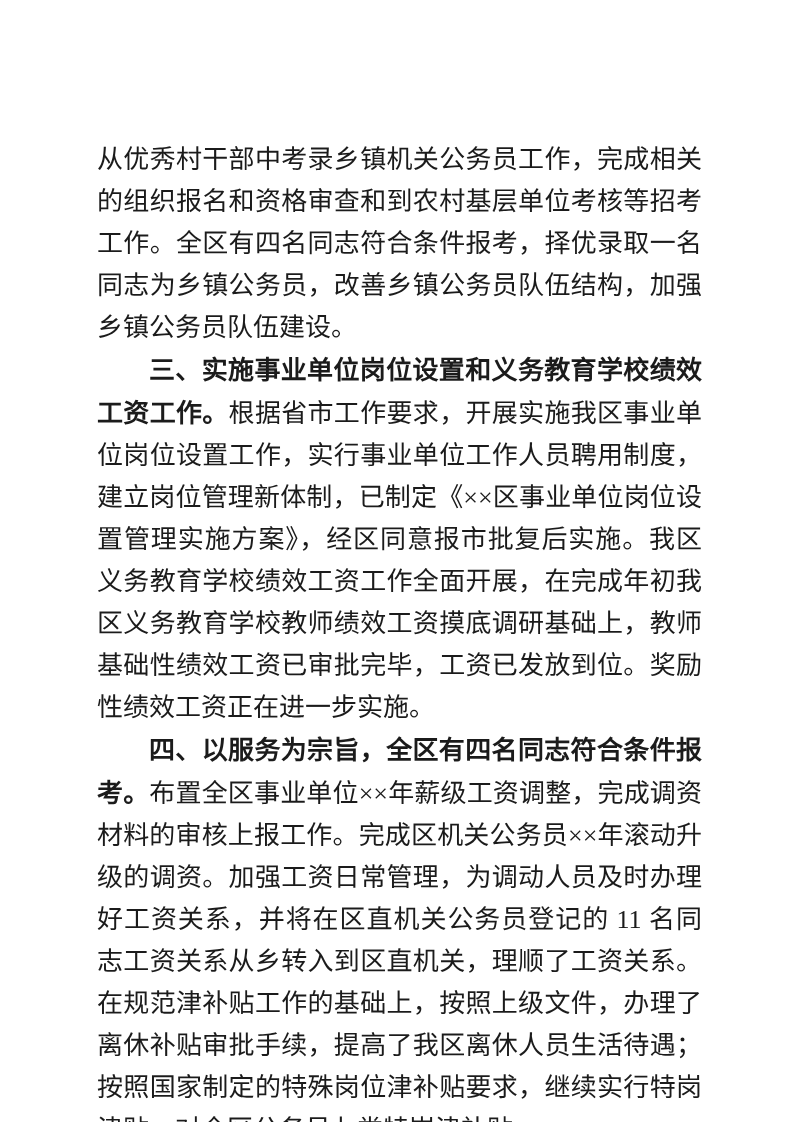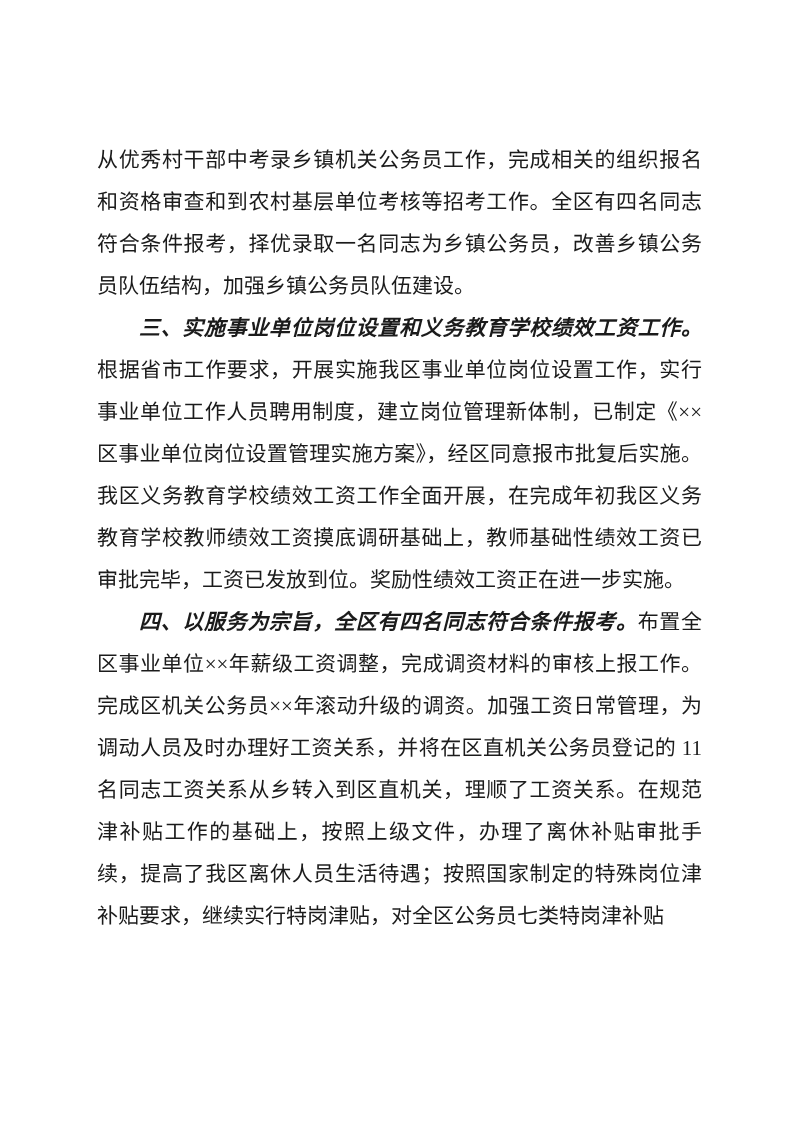--- a/index.html
+++ b/index.html
@@ -11,32 +11,31 @@
     overflow: hidden;
     font-family: "Liberation Serif", "DejaVu Serif", serif;
   }
   .page {
     width: 793px;
     height: 1122px;
     background: #ffffff;
     padding: 139px 91px 0 97px;
   }
   .para {
-    font-size: 21px;
+    font-size: 26px;
     line-height: 42px;
     color: #1b1b1b;
     text-align: justify;
     text-align-last: left;
     font-family: "Liberation Serif", "DejaVu Serif", serif;
   }
   .para-indent { text-indent: 2em; }
   .run-bold {
     font-weight: bold;
     font-family: "Liberation Sans", "DejaVu Sans", sans-serif;
-    font-style: italic;
   }
 </style>
 </head>
 <body>
 
 <div class="page">
 
   <p class="para"><span>从优秀村干部中考录乡镇机关公务员工作，完成相关的组织报名和资格审查和到农村基层单位考核等招考工作。全区有四名同志符合条件报考，择优录取一名同志为乡镇公务员，改善乡镇公务员队伍结构，加强乡镇公务员队伍建设。</span></p>
 
   <p class="para para-indent"><span class="run-bold">三、实施事业单位岗位设置和义务教育学校绩效工资工作。</span><span>根据省市工作要求，开展实施我区事业单位岗位设置工作，实行事业单位工作人员聘用制度，建立岗位管理新体制，已制定《××区事业单位岗位设置管理实施方案》，经区同意报市批复后实施。我区义务教育学校绩效工资工作全面开展，在完成年初我区义务教育学校教师绩效工资摸底调研基础上，教师基础性绩效工资已审批完毕，工资已发放到位。奖励性绩效工资正在进一步实施。</span></p>

